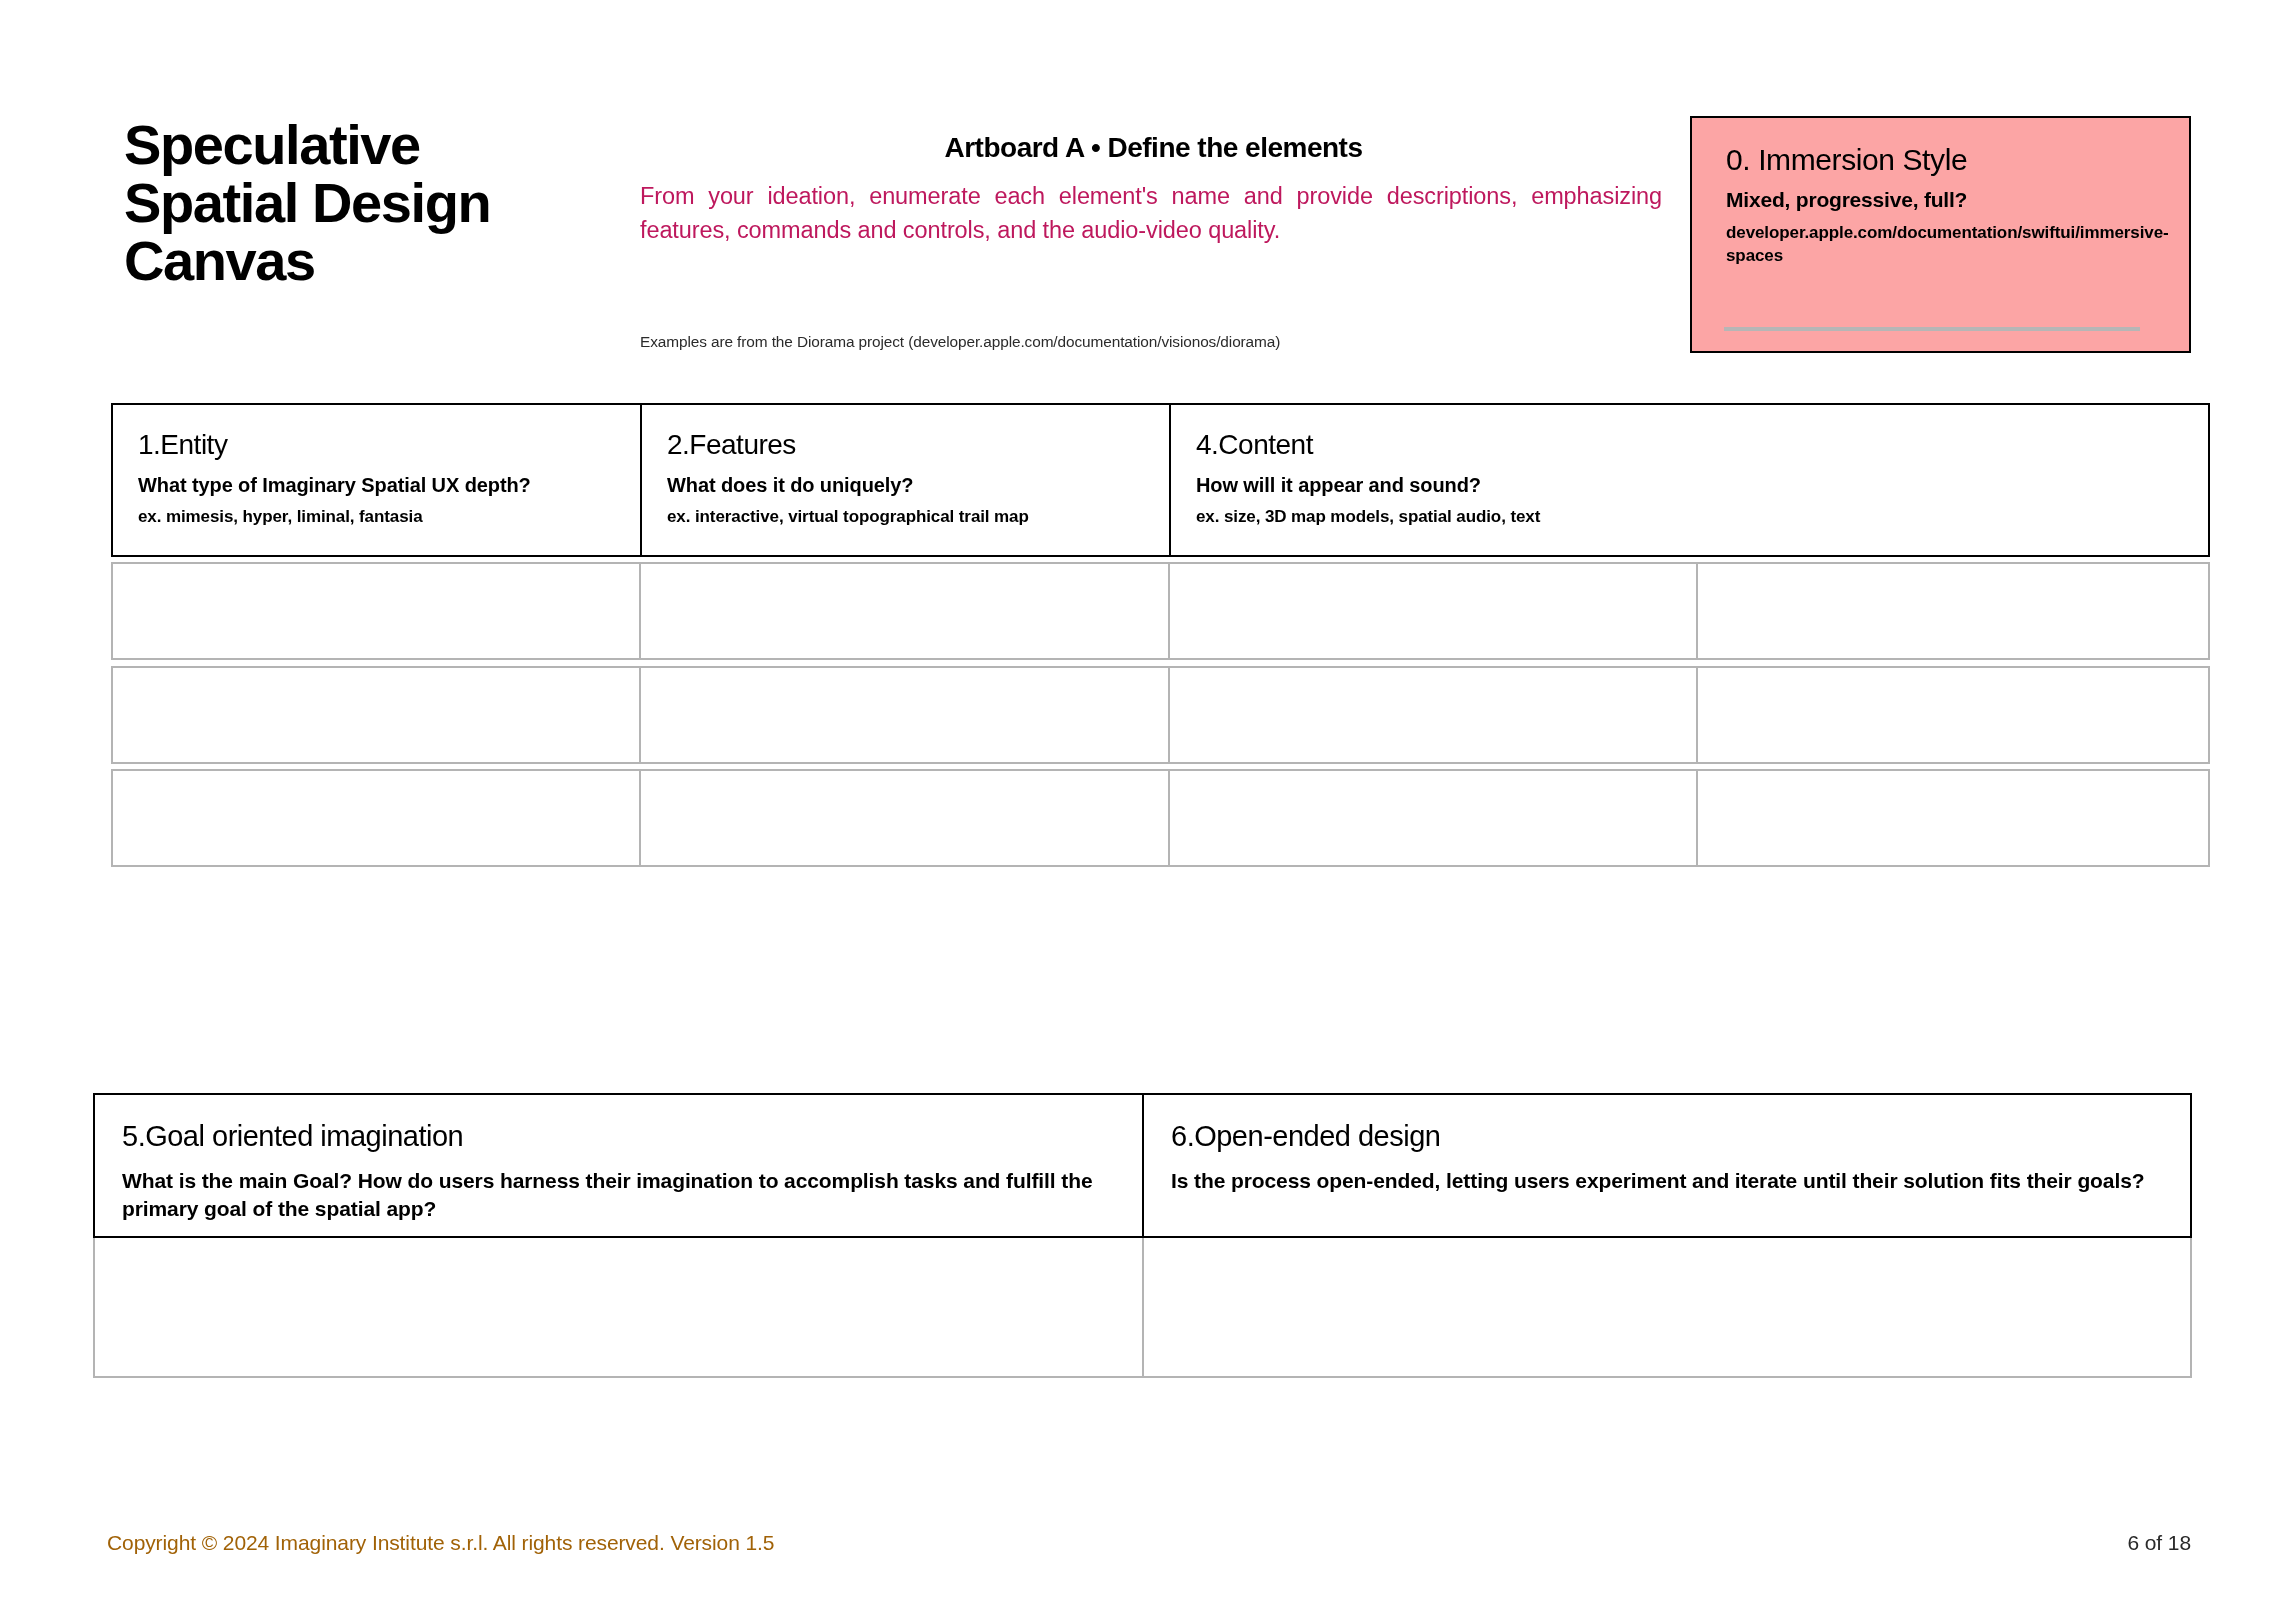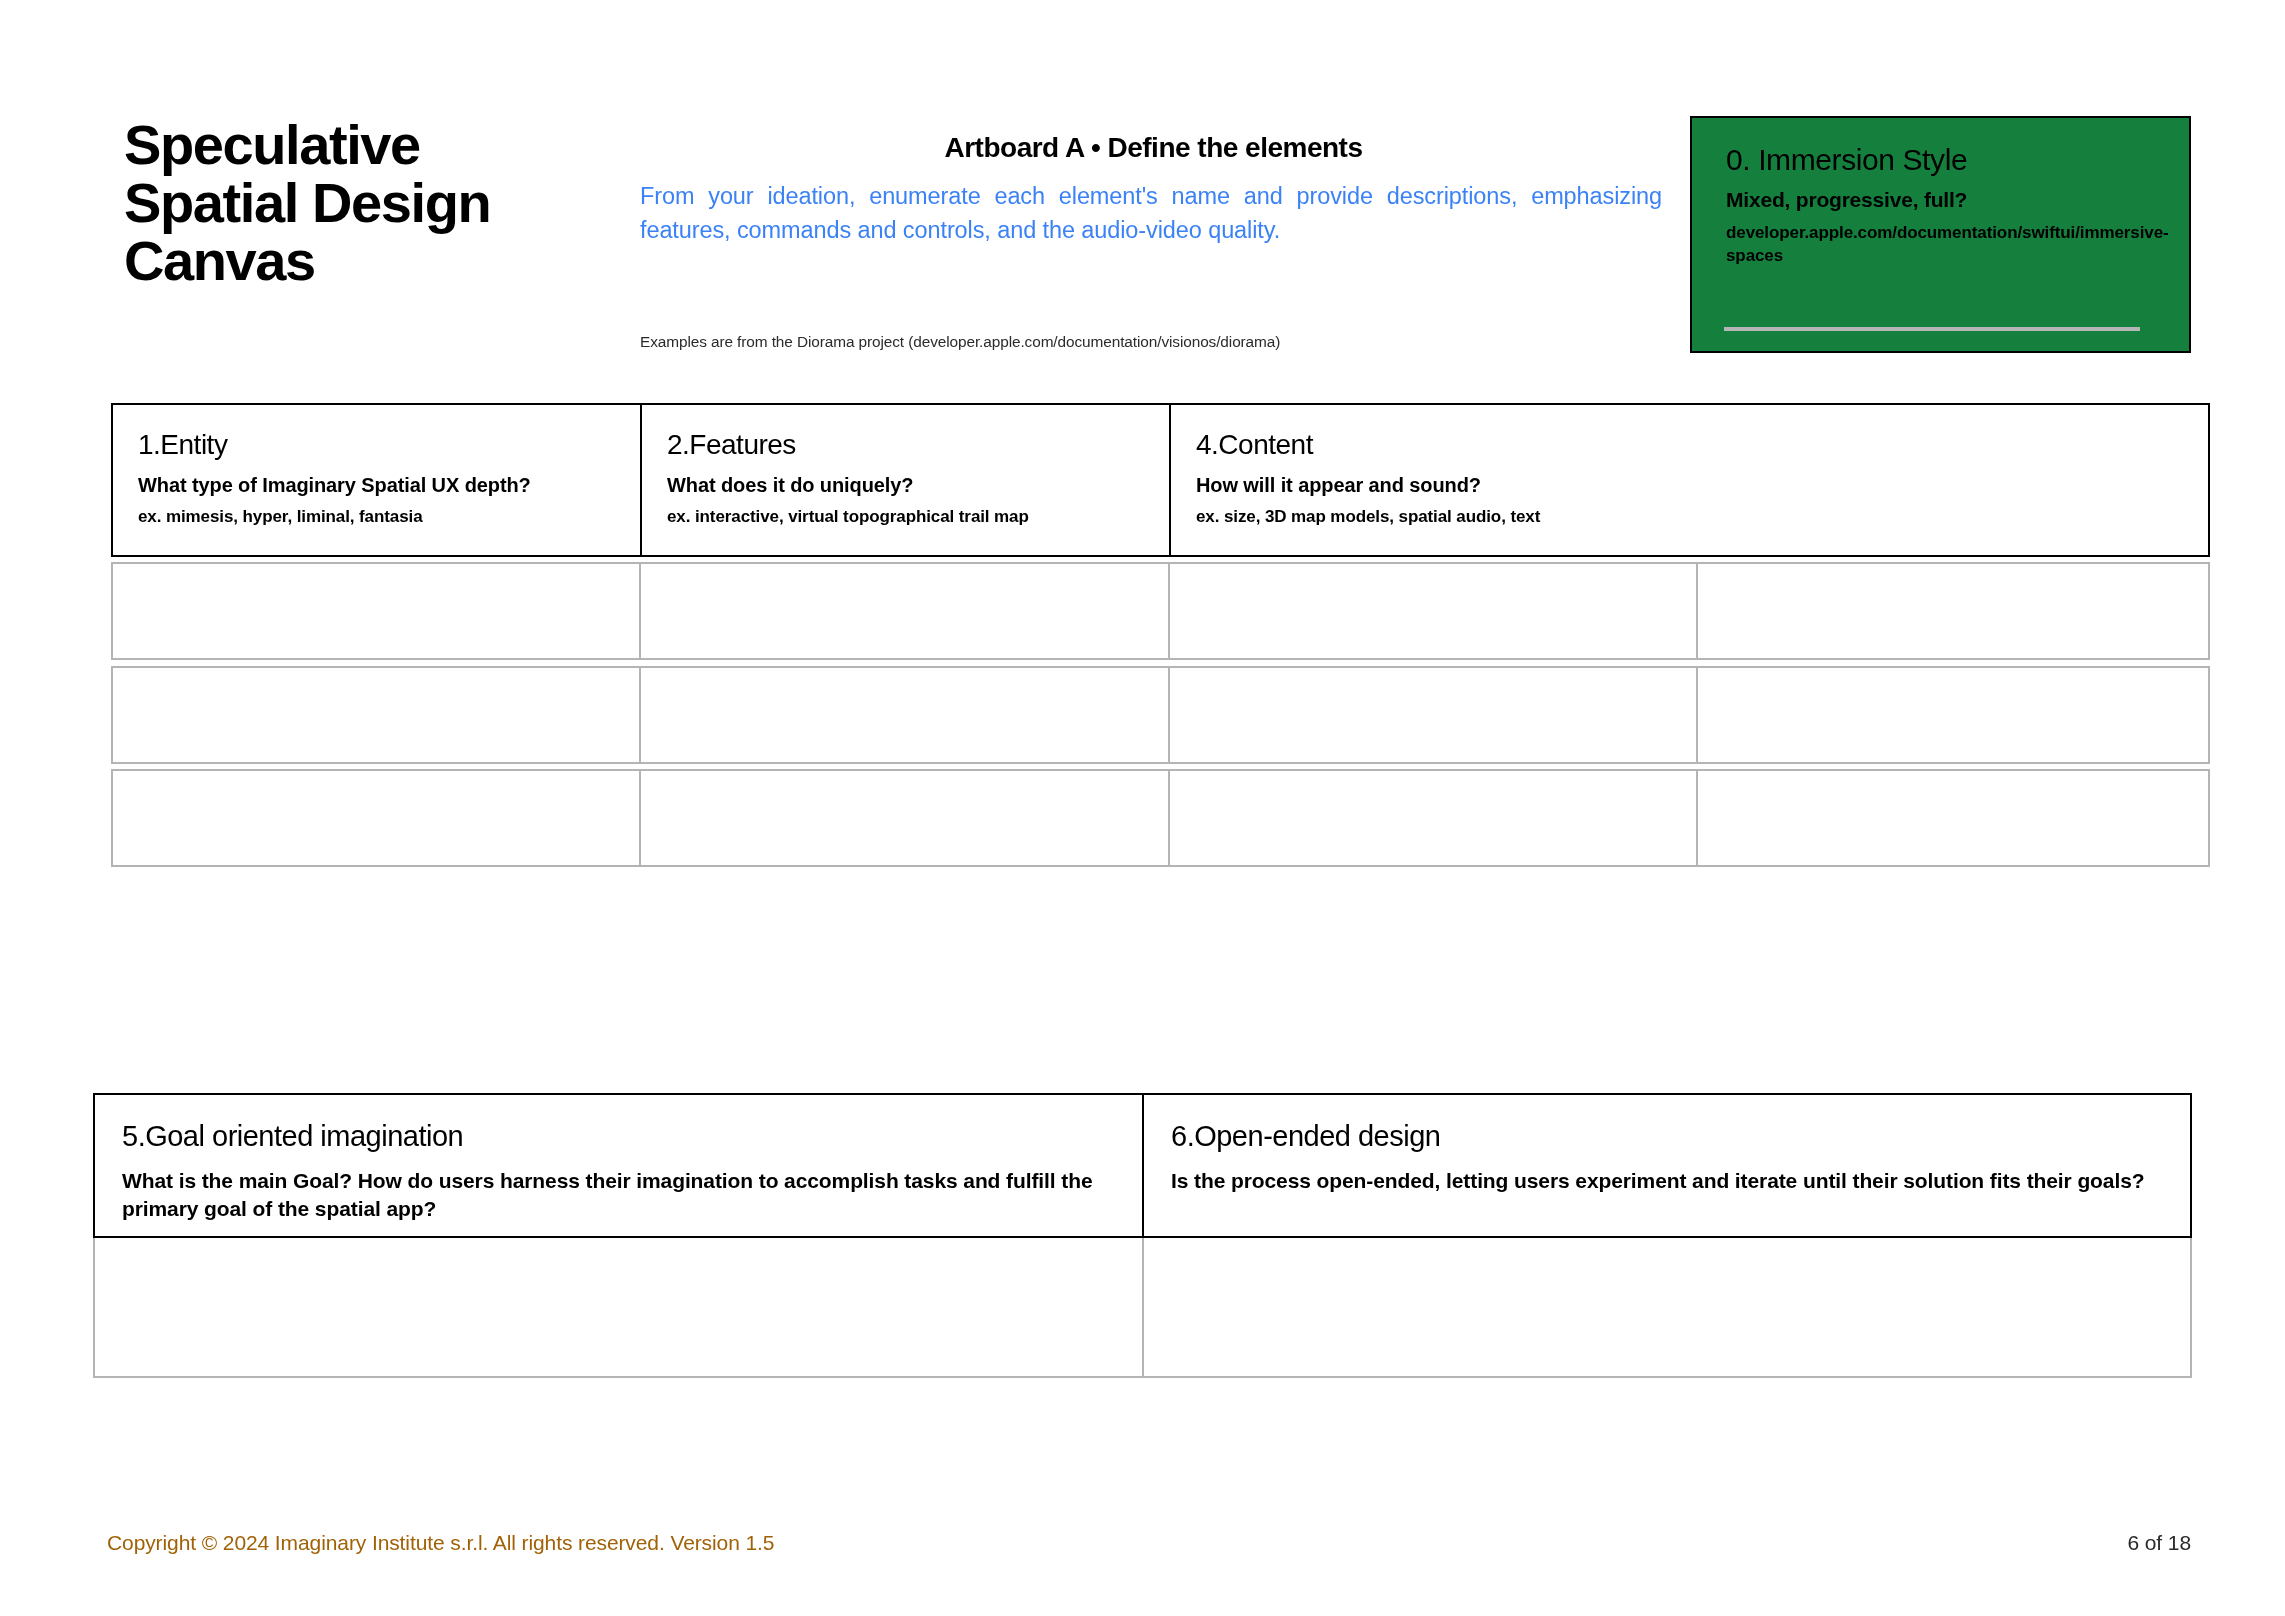--- a/index.html
+++ b/index.html
@@ -60,21 +60,21 @@
     margin: 0 0 14.5px 0;
     text-align: center;
   }
   .artboard-desc {
     font-size: 23.5px;
     font-weight: 400;
     line-height: 1.45;
     text-align: justify;
     text-align-last: left;
     letter-spacing: -0.1px;
-    color: #3b82f6;
+    color: #be185d;
     margin: 0;
     width: 1022px;
   }
   .artboard-note {
     position: absolute;
     left: 640px;
     top: 333px;
     font-size: 15.4px;
     font-weight: 400;
     color: #2b2b2b;
@@ -84,21 +84,21 @@
 
   
   .immersion-box {
     position: absolute;
     left: 1690px;
     top: 116px;
     width: 501px;
     height: 237px;
     border: 2.7px solid #000;
     box-sizing: border-box;
-    background: #15803d;
+    background: #fca5a5;
   }
   .immersion-inner {
     position: absolute;
     left: 34px;
     top: 23.5px;
     right: 27px;
   }
   .immersion-title {
     font-size: 30px;
     font-weight: 500;

